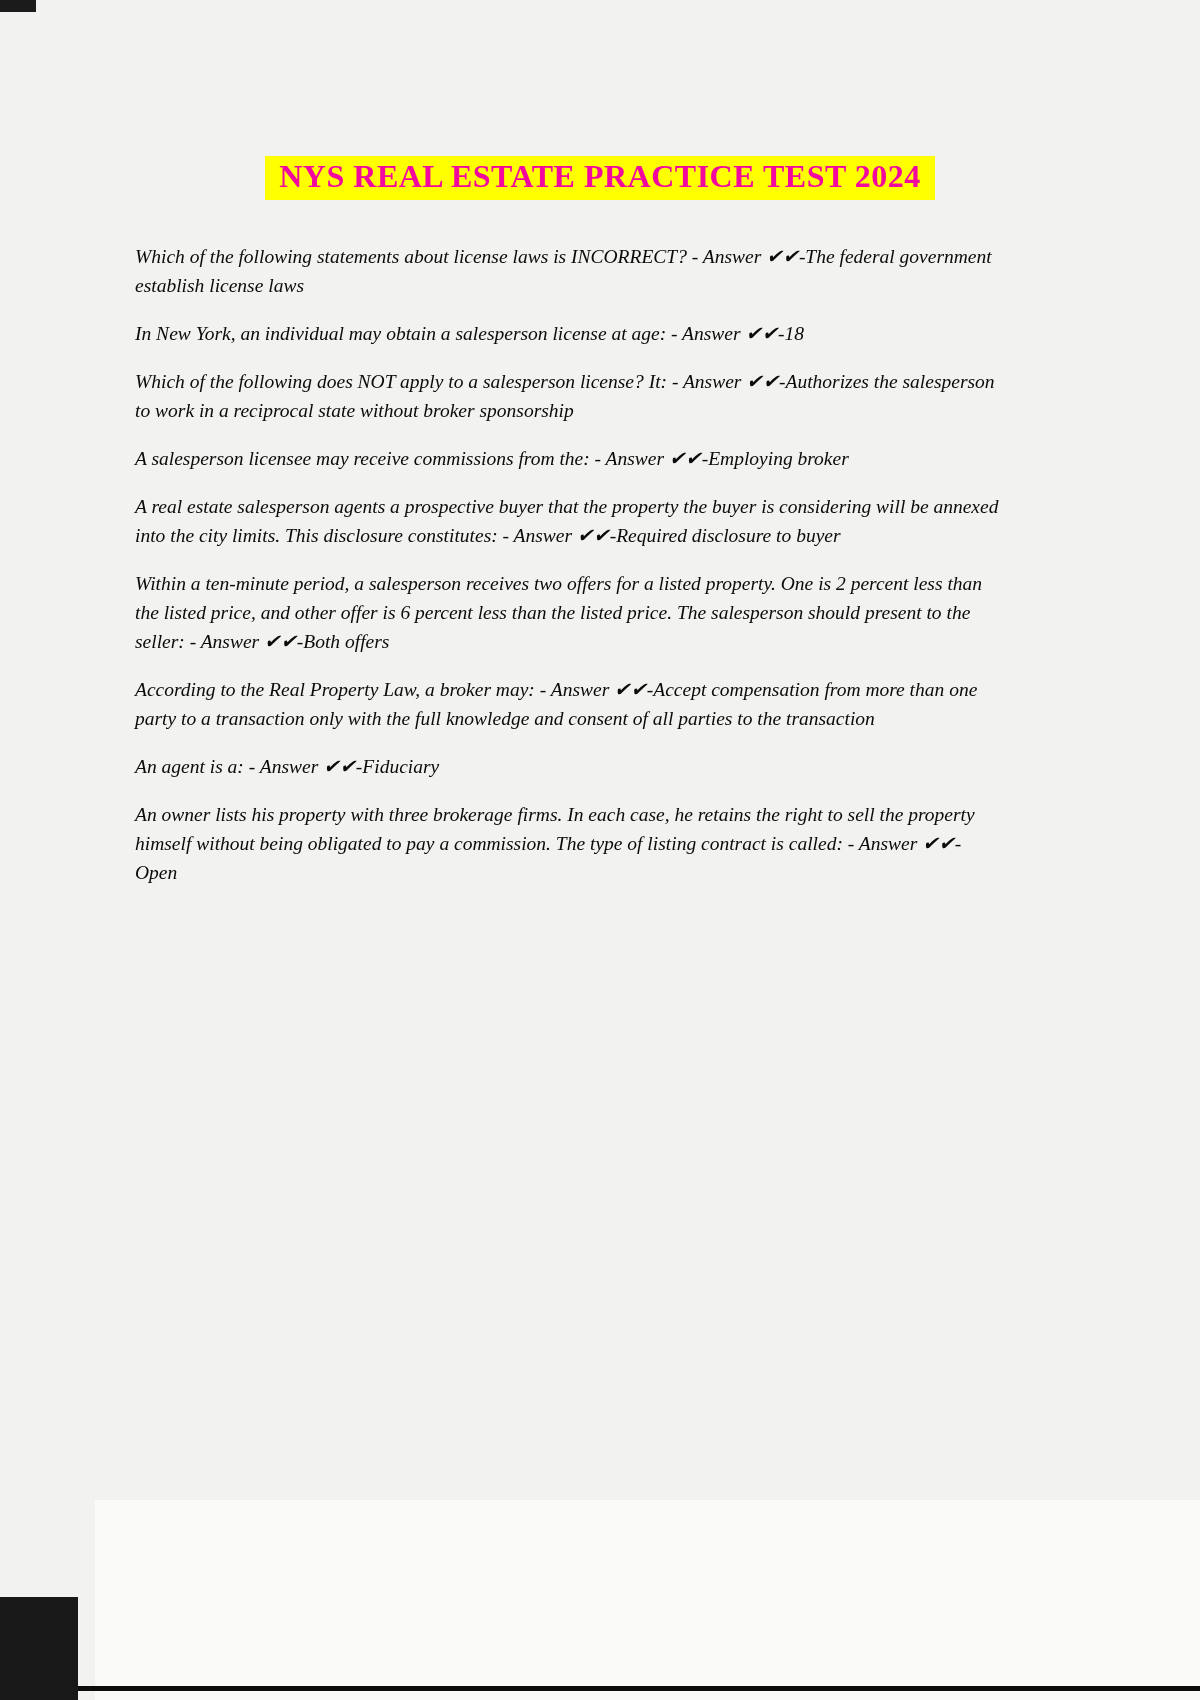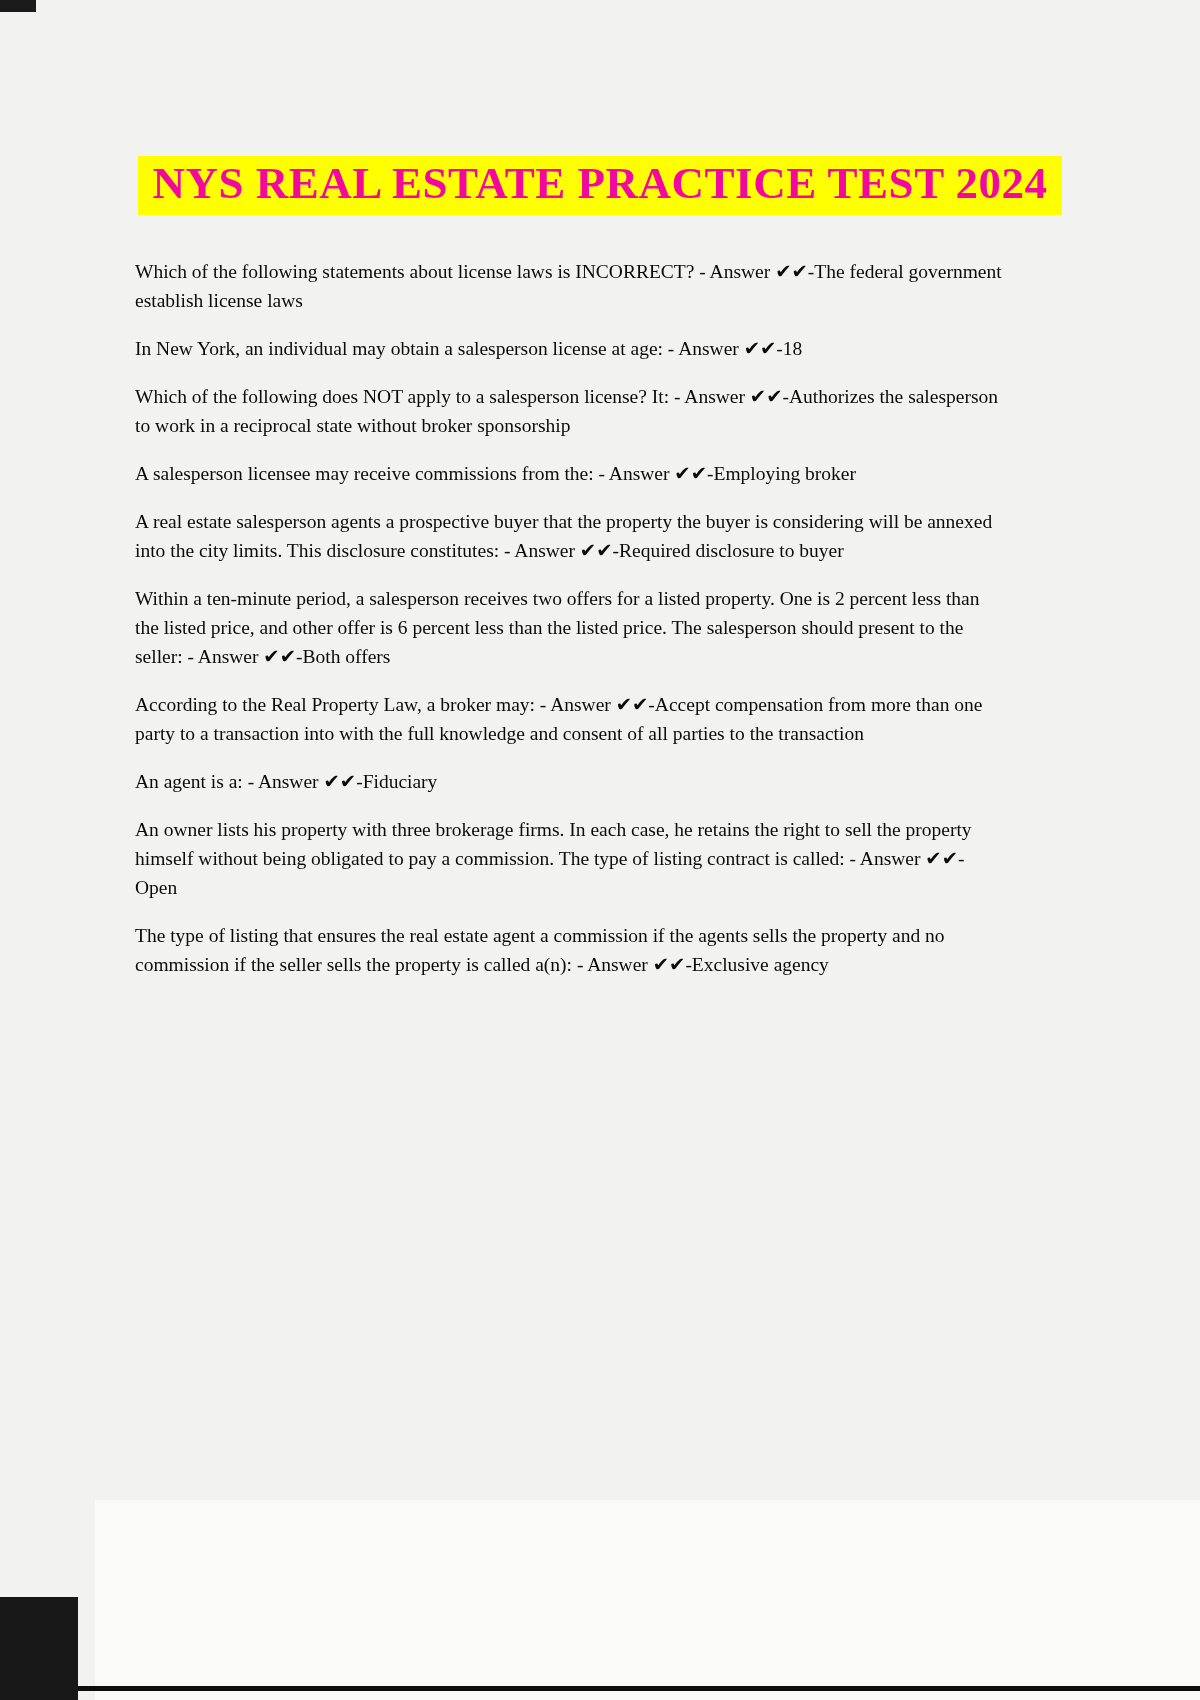--- a/index.html
+++ b/index.html
@@ -19,36 +19,36 @@
   }
   .title-row {
     margin: 0;
     padding-top: 156px;
     text-align: center;
   }
   .title-highlight {
     display: inline-block;
     background: var(--color-title_highlight, #ffff00);
     color: var(--color-title, #f2079f);
-    font-size: 45px;
+    font-size: 32px;
     font-weight: 700;
     letter-spacing: 0.5px;
     line-height: 1.15;
     padding: 2px 14px 5px;
     white-space: nowrap;
   }
   .content {
     margin: 42px 0 0 135px;
     width: 868px;
     font-size: 19.5px;
     line-height: 29px;
     color: var(--color-text, #0b0b0b);
     text-align: left;
   }
-  .content p { margin: 0 0 19px 0; }
+  .content p { margin: 0 0 19px 0; font-style: italic; }
   .footer-light {
     position: absolute;
     left: 95px; right: 0;
     top: 1500px; bottom: 0;
     background: #fafaf9;
   }
   .artifact-bottom-left {
     position: absolute;
     left: 0; bottom: 0;
     width: 78px; height: 103px;
@@ -75,23 +75,22 @@
     <span class="title-highlight">NYS REAL ESTATE PRACTICE TEST 2024</span>
   </h1>
 
   <div class="content">
     <p>Which of the following statements about license laws is INCORRECT? - Answer ✔✔-The federal government establish license laws</p>
     <p>In New York, an individual may obtain a salesperson license at age: - Answer ✔✔-18</p>
     <p>Which of the following does NOT apply to a salesperson license? It: - Answer ✔✔-Authorizes the salesperson to work in a reciprocal state without broker sponsorship</p>
     <p>A salesperson licensee may receive commissions from the: - Answer ✔✔-Employing broker</p>
     <p>A real estate salesperson agents a prospective buyer that the property the buyer is considering will be annexed into the city limits. This disclosure constitutes: - Answer ✔✔-Required disclosure to buyer</p>
     <p>Within a ten-minute period, a salesperson receives two offers for a listed property. One is 2 percent less than the listed price, and other offer is 6 percent less than the listed price. The salesperson should present to the seller: - Answer ✔✔-Both offers</p>
-    <p>According to the Real Property Law, a broker may: - Answer ✔✔-Accept compensation from more than one party to a transaction into with the full knowledge and consent of all parties to the transaction</p>
+    <p>According to the Real Property Law, a broker may: - Answer ✔✔-Accept compensation from more than one party to a transaction only with the full knowledge and consent of all parties to the transaction</p>
     <p>An agent is a: - Answer ✔✔-Fiduciary</p>
     <p>An owner lists his property with three brokerage firms. In each case, he retains the right to sell the property himself without being obligated to pay a commission. The type of listing contract is called: - Answer ✔✔-Open</p>
-    <p>The type of listing that ensures the real estate agent a commission if the agents sells the property and no commission if the seller sells the property is called a(n): - Answer ✔✔-Exclusive agency</p>
   </div>
 
   <div class="footer-light"></div>
   <div class="artifact-bottom-left"></div>
   <div class="bottom-rule"></div>
 
 </div>
 
 </body></html>

